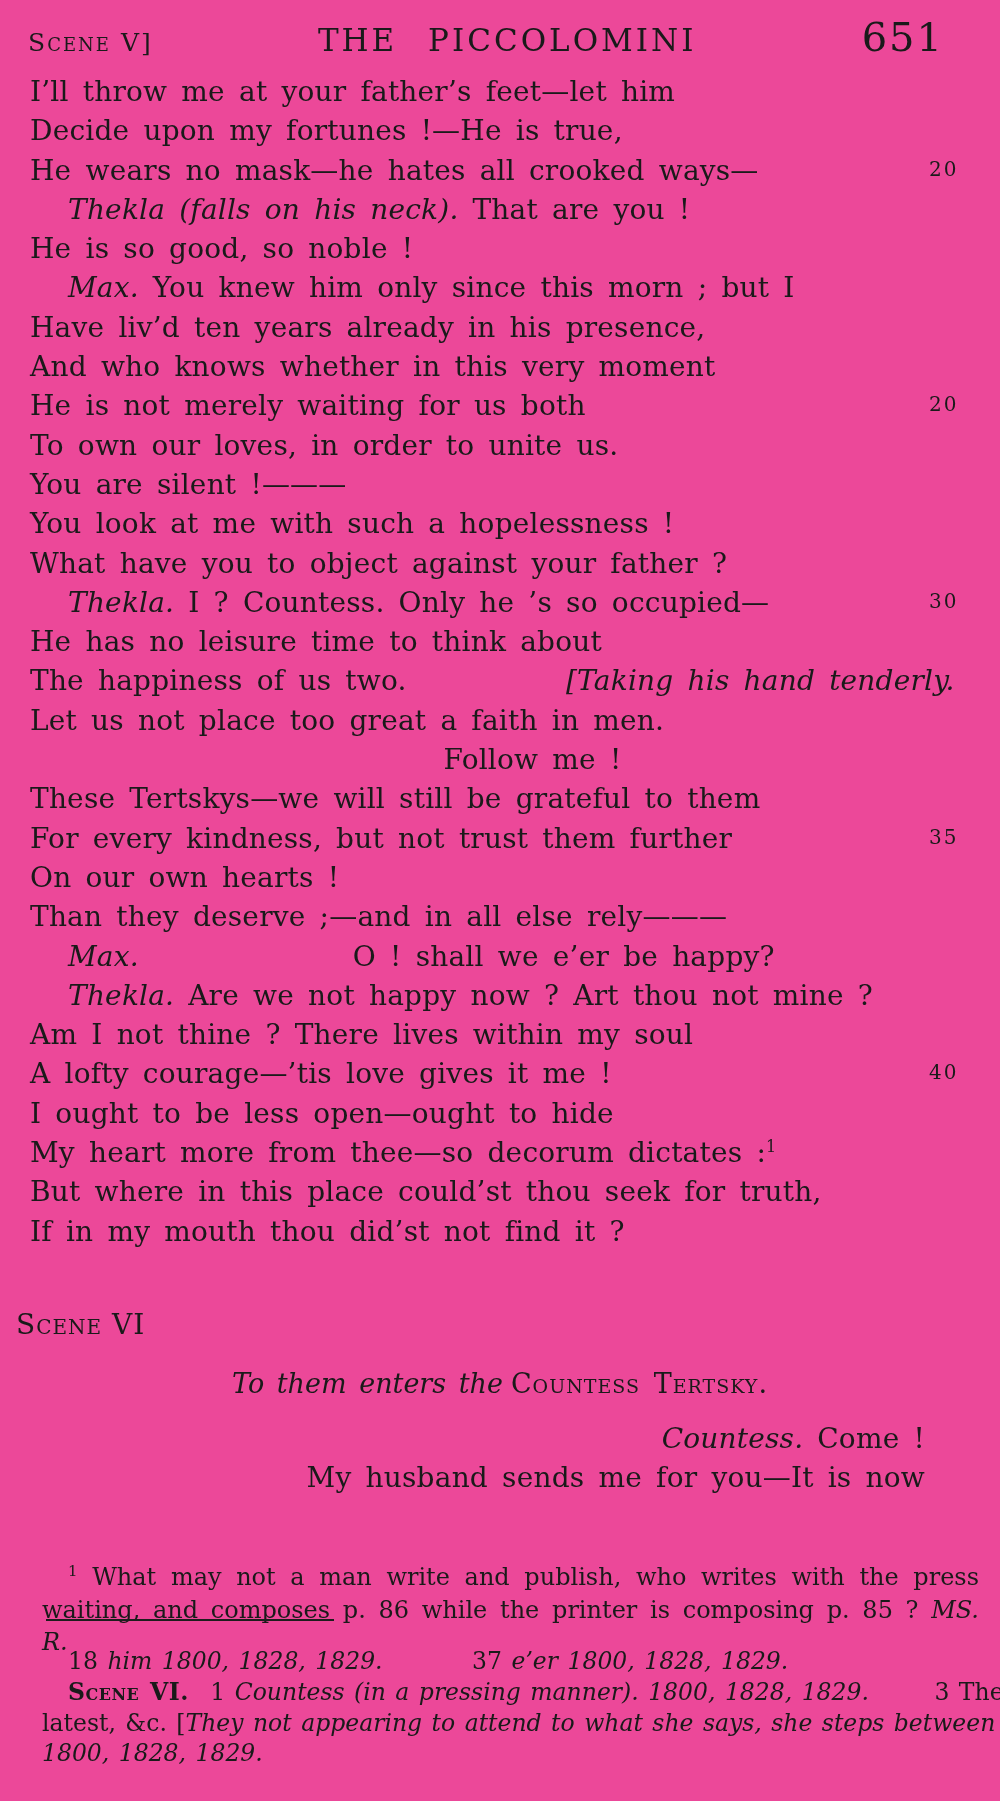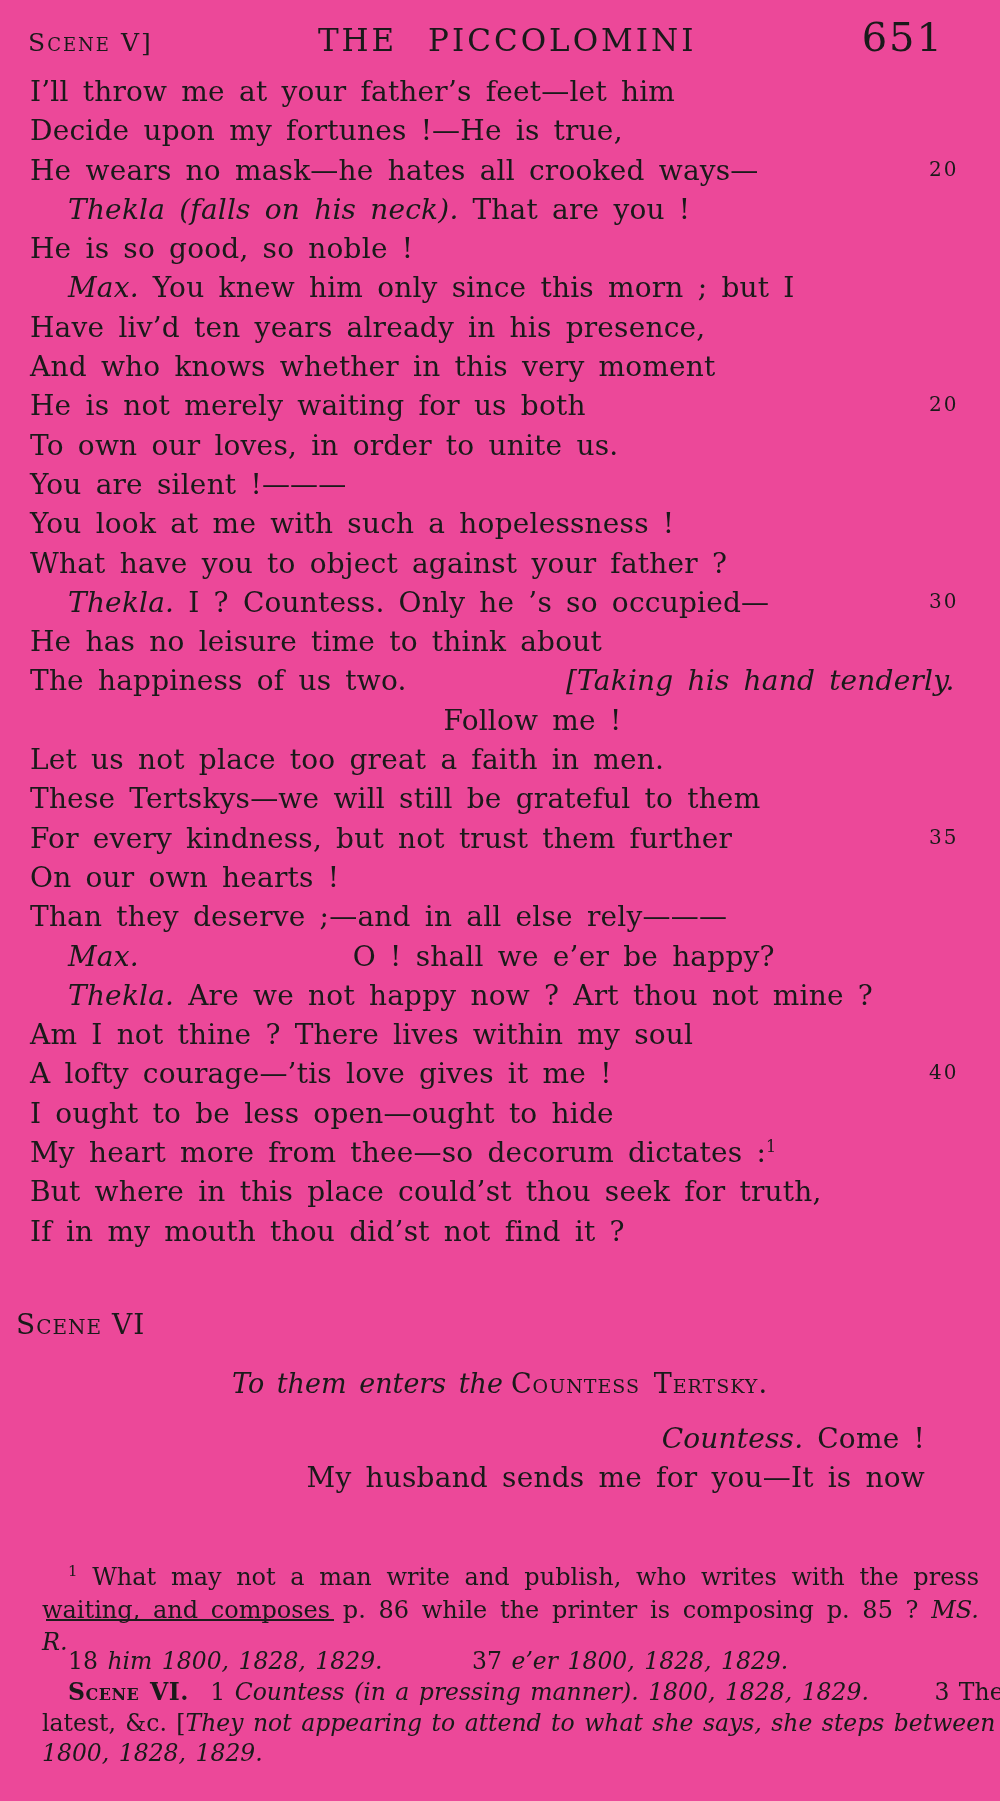--- a/index.html
+++ b/index.html
@@ -102,22 +102,22 @@
     <div class="vl"><span class="tx">Have liv’d ten years already in his presence,</span></div>
     <div class="vl"><span class="tx">And who knows whether in this very moment</span></div>
     <div class="vl"><span class="tx">He is not merely waiting for us both</span><span class="lnum">20</span></div>
     <div class="vl"><span class="tx">To own our loves, in order to unite us.</span></div>
     <div class="vl"><span class="tx">You are silent !———</span></div>
     <div class="vl"><span class="tx">You look at me with such a hopelessness !</span></div>
     <div class="vl"><span class="tx">What have you to object against your father ?</span></div>
     <div class="vl ind"><span class="sp">Thekla.</span><span class="tx">I ? Countess. Only he ’s so occupied—</span><span class="lnum">30</span></div>
     <div class="vl"><span class="tx">He has no leisure time to think about</span></div>
     <div class="vl"><span class="tx">The happiness of us two.</span><span class="stage">[Taking his hand tenderly.</span></div>
+    <div class="vl"><span class="tx">Let us not place too great a faith in men.</span></div>
     <div class="vl ctr"><span class="tx">Follow me !</span></div>
-    <div class="vl"><span class="tx">Let us not place too great a faith in men.</span></div>
     <div class="vl"><span class="tx">These Tertskys—we will still be grateful to them</span></div>
     <div class="vl"><span class="tx">For every kindness, but not trust them further</span><span class="lnum">35</span></div>
     <div class="vl"><span class="tx">On our own hearts !</span></div>
     <div class="vl"><span class="tx">Than they deserve ;—and in all else rely———</span></div>
     <div class="vl ind gapline"><span class="sp">Max.</span><span class="tx">O ! shall we e’er be happy?</span></div>
     <div class="vl ind"><span class="sp">Thekla.</span><span class="tx">Are we not happy now ? Art thou not mine ?</span></div>
     <div class="vl"><span class="tx">Am I not thine ? There lives within my soul</span></div>
     <div class="vl"><span class="tx">A lofty courage—’tis love gives it me !</span><span class="lnum">40</span></div>
     <div class="vl"><span class="tx">I ought to be less open—ought to hide</span></div>
     <div class="vl"><span class="tx">My heart more from thee—so decorum dictates :</span><sup class="fnref">1</sup></div>

